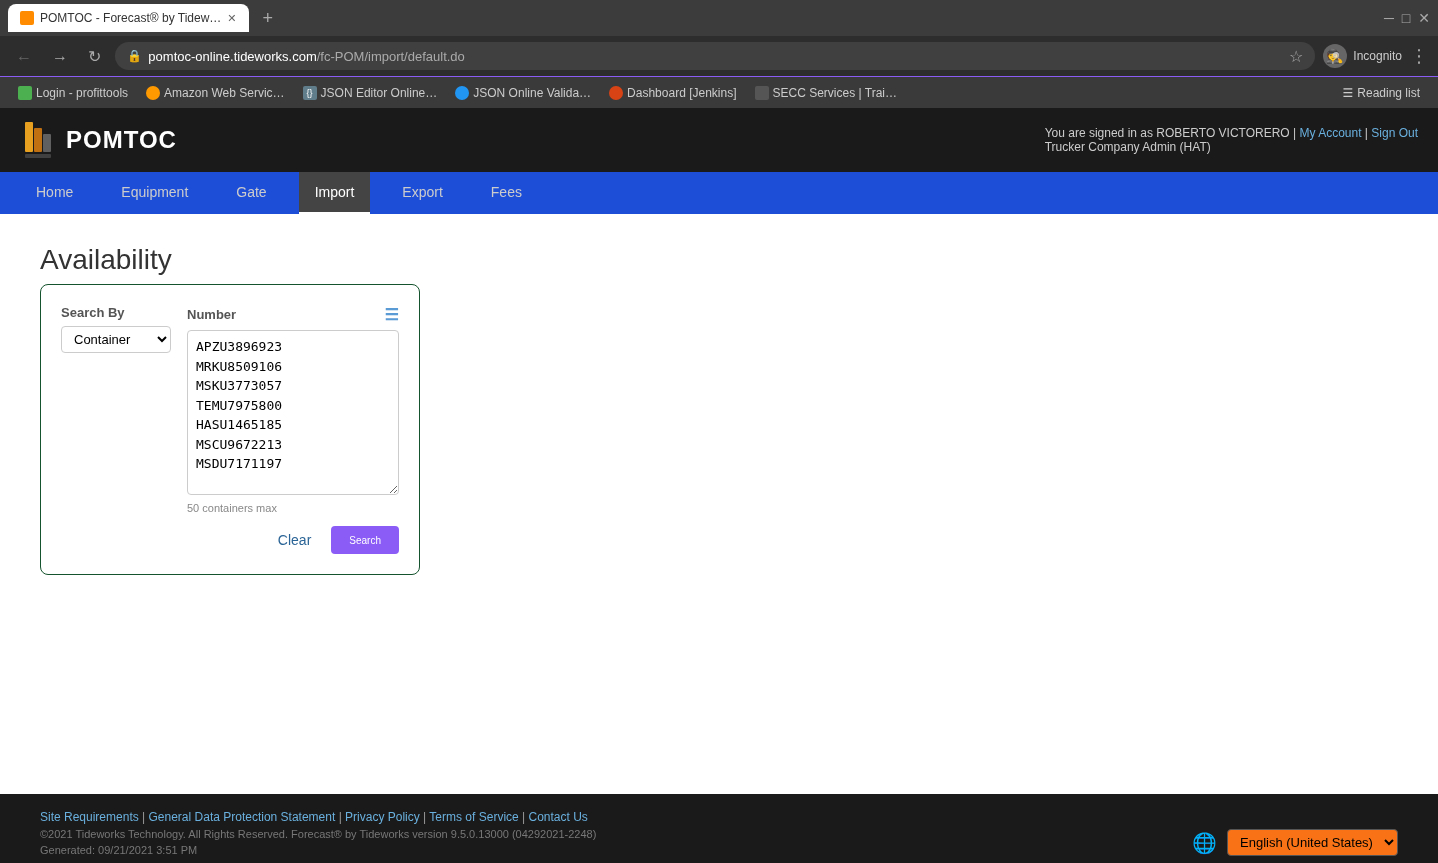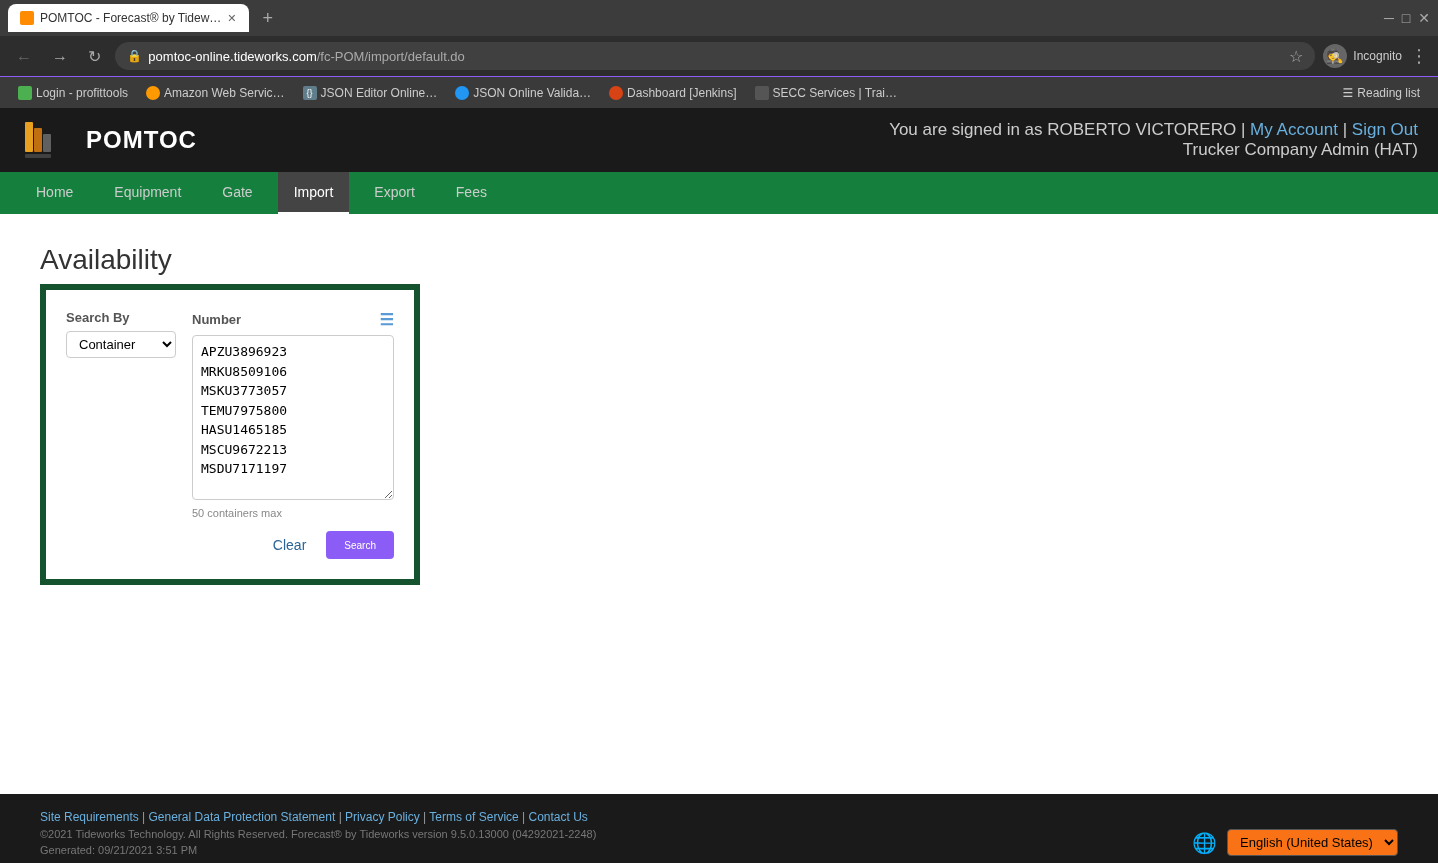--- a/index.html
+++ b/index.html
@@ -141,43 +141,43 @@
     .site-top {
       background: #1a1a1a;
       padding: 12px 20px;
       display: flex;
       align-items: center;
       justify-content: space-between;
     }
     .logo-area {
       display: flex;
       align-items: center;
-      gap: 26px;
+      gap: 6px;
     }
     .logo-text {
       color: #fff;
       font-size: 24px;
       font-weight: bold;
       letter-spacing: 1px;
     }
     .user-info {
       color: #ccc;
-      font-size: 17px;
-      text-align: right;
+      font-size: 12px;
+      text-align: left;
     }
     .user-info a {
       color: #6ab0de;
       text-decoration: none;
     }
 
     .site-nav {
-      background: #15803d;
+      background: #1d4ed8;
       padding: 0 20px;
       display: flex;
-      gap: 9px;
+      gap: 16px;
     }
     .nav-item {
       color: #ccc;
       padding: 12px 16px;
       cursor: pointer;
       font-size: 14px;
       text-decoration: none;
       display: block;
     }
     .nav-item.active {
@@ -199,22 +199,22 @@
     }
     .page-subtitle {
       color: #666;
       font-size: 14px;
       margin-bottom: 24px;
     }
     .page-subtitle a { color: #2a6496; }
 
     .search-card {
       background: #fff;
-      border: 6px solid #14532d;
-      border-radius: 0;
+      border: 1px solid #14532d;
+      border-radius: 8px;
       padding: 20px;
       width: 380px;
     }
     .search-by-label {
       font-size: 13px;
       color: #555;
       font-weight: bold;
       margin-bottom: 6px;
     }
     .number-label {

